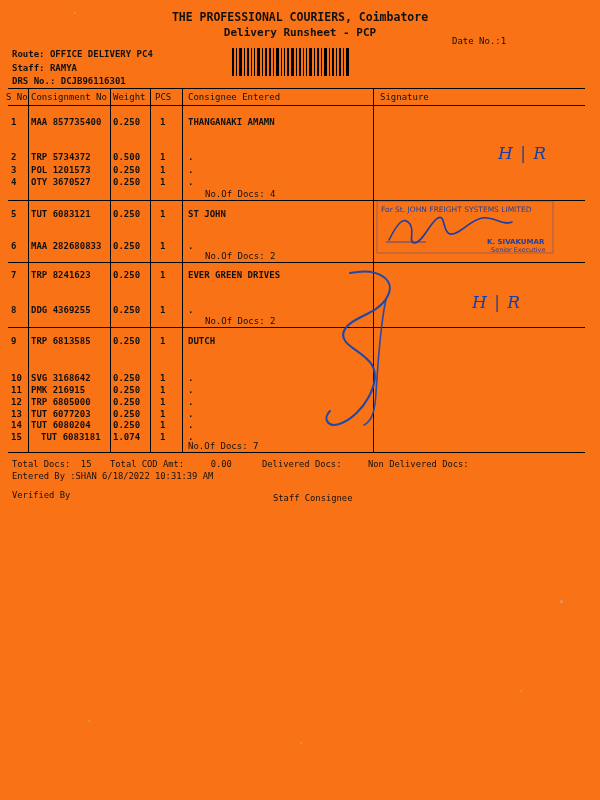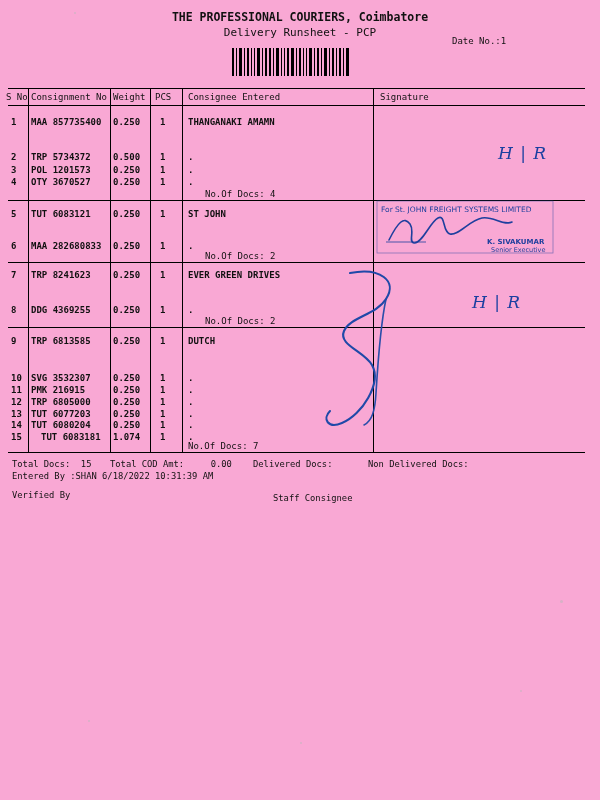--- a/index.html
+++ b/index.html
@@ -13,39 +13,39 @@
     font-family: "DejaVu Sans Mono", monospace;
     color: #111;
     position: relative;
     overflow: hidden;
   }
   .page {
     position: absolute;
     top: 0; left: 0;
     width: 600px;
     height: 800px;
-    background: #f9a8d4;
+    background: #f97316;
   }
   
   .doc-title {
     position: absolute;
     top: 10px; left: 0;
     width: 600px;
     text-align: center;
     font-family: "DejaVu Sans Mono", monospace;
     font-weight: bold;
     font-size: 11.5px;
     letter-spacing: 0px;
   }
   .doc-subtitle {
     position: absolute;
     top: 26px; left: 0;
     width: 600px;
     text-align: center;
-    font-weight: normal;
+    font-weight: bold;
     font-size: 11px;
   }
   .phone {
     position: absolute;
     top: 41px; left: 0;
     width: 600px;
     text-align: center;
     font-size: 8.5px;
   }
   .barcode {
@@ -178,20 +178,25 @@
     <i style="left:89px;width:1px"></i>
       <i style="left:92px;width:3px"></i>
       <i style="left:97px;width:1px"></i>
     <i style="left:100px;width:2px"></i>
       <i style="left:104px;width:1px"></i>
       <i style="left:107px;width:2px"></i>
     <i style="left:111px;width:1px"></i>
       <i style="left:114px;width:3px"></i>
   </div>
 
+  <div class="hdr-left">
+    <div>Route: OFFICE DELIVERY PC4</div>
+    <div>Staff: RAMYA</div>
+    <div>DRS No.: DCJB96116301</div>
+  </div>
 
 
   <div class="rule" style="top:88px"></div>
   <div class="rule" style="top:105px"></div>
   <div class="rule" style="top:452px"></div>
 
   <div class="vrule" style="left:28px;top:88px;height:364px"></div>
   <div class="vrule" style="left:110px;top:88px;height:364px"></div>
   <div class="vrule" style="left:150px;top:88px;height:364px"></div>
   <div class="vrule" style="left:182px;top:88px;height:364px"></div>
@@ -261,21 +266,21 @@
   <div class="cell" style="left:205px;top:316px">No.Of Docs: 2</div>
   <div class="rule" style="top:327px"></div>
 
   <div class="cell bold" style="left:11px;top:336px">9</div>
   <div class="cell bold" style="left:31px;top:336px">TRP 6813585</div>
   <div class="cell bold" style="left:113px;top:336px">0.250</div>
   <div class="cell bold" style="left:160px;top:336px">1</div>
   <div class="cell bold" style="left:188px;top:336px">DUTCH</div>
 
   <div class="cell bold" style="left:11px;top:373px">10</div>
-  <div class="cell bold" style="left:31px;top:373px">SVG 3532307</div>
+  <div class="cell bold" style="left:31px;top:373px">SVG 3168642</div>
   <div class="cell bold" style="left:113px;top:373px">0.250</div>
   <div class="cell bold" style="left:160px;top:373px">1</div>
   <div class="cell bold" style="left:188px;top:373px">.</div>
 
   <div class="cell bold" style="left:11px;top:385px">11</div>
   <div class="cell bold" style="left:31px;top:385px">PMK 216915</div>
   <div class="cell bold" style="left:113px;top:385px">0.250</div>
   <div class="cell bold" style="left:160px;top:385px">1</div>
   <div class="cell bold" style="left:188px;top:385px">.</div>
 
@@ -300,21 +305,21 @@
   <div class="cell bold" style="left:11px;top:432px">15</div>
   <div class="cell bold" style="left:41px;top:432px">TUT 6083181</div>
   <div class="cell bold" style="left:113px;top:432px">1.074</div>
   <div class="cell bold" style="left:160px;top:432px">1</div>
   <div class="cell bold" style="left:188px;top:432px">.</div>
 
   <div class="cell" style="left:188px;top:441px">No.Of Docs: 7</div>
 
   <div class="footer" style="top:458px">Total Docs:  15</div>
   <div class="footer" style="top:458px;left:110px">Total COD Amt:     0.00</div>
-  <div class="footer" style="top:458px;left:253px">Delivered Docs:</div>
+  <div class="footer" style="top:458px;left:262px">Delivered Docs:</div>
   <div class="footer" style="top:458px;left:368px">Non Delivered Docs:</div>
 
   <div class="footer" style="top:470px">Entered By :SHAN 6/18/2022 10:31:39 AM</div>
 
   <div class="footer" style="top:489px">Verified By</div>
   <div class="footer" style="top:492px;left:273px">Staff Consignee</div>
 
   <div class="hand" style="left:498px;top:143px;font-size:17px;letter-spacing:1px">H | R</div>
 
   <div class="hand" style="left:472px;top:292px;font-size:17px;letter-spacing:1px">H | R</div>

